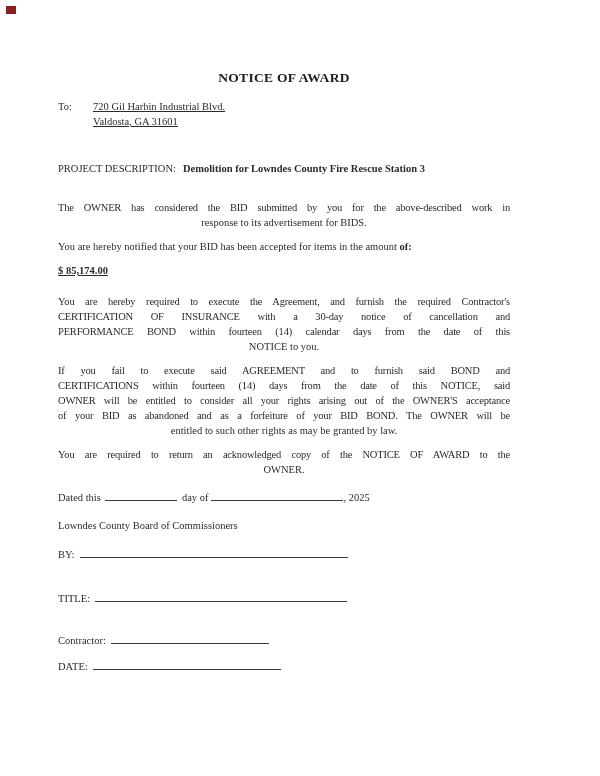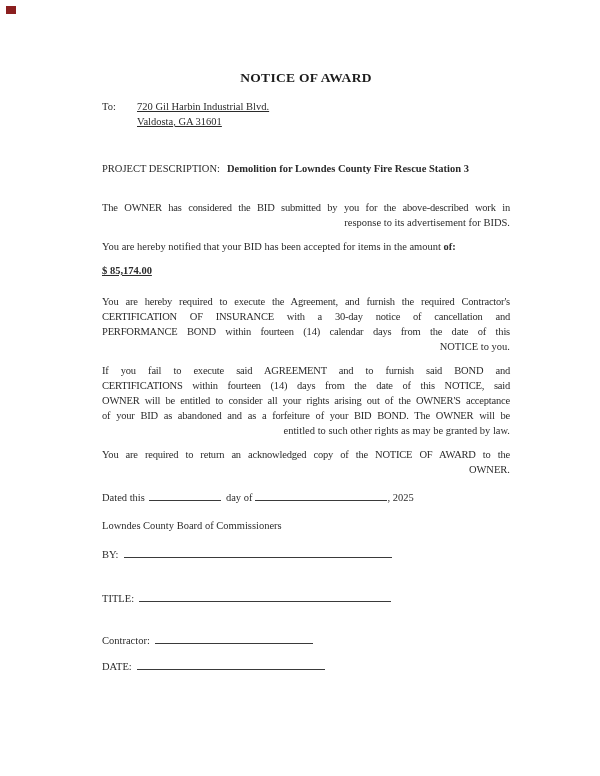--- a/index.html
+++ b/index.html
@@ -12,41 +12,41 @@
     color: #2b2b2b;
   }
   .artifact {
     position: absolute; left: 6px; top: 6px;
     width: 10px; height: 8px;
     background: #8b1f1f;
   }
   .page {
     position: absolute; left: 0; top: 0;
     width: 600px; height: 776px;
-    padding: 70px 90px 0 102px; 
+    padding: 70px 90px 0 58px; 
     font-size: 10.5px;
     line-height: 15px;
   }
   .title {
     text-align: center;
     font-weight: bold;
     font-size: 13.5px;
     letter-spacing: 0.3px;
     color: #1c1c1c;
     margin-bottom: 14px;
   }
   .to-row { display: flex; margin-bottom: 32px; }
   .to-label { width: 35px; flex: 0 0 35px; }
   .addr div { text-decoration: underline; }
   .proj { margin-bottom: 24px; }
   .proj .proj-value { font-weight: bold; margin-left: 7px; }
   .para { margin-bottom: 9px; }
   .para.mb12 { margin-bottom: 12px; }
   .jline { text-align: justify; text-align-last: justify; letter-spacing: -0.2px; word-spacing: -0.3px; }
-  .lline { text-align: right; }
+  .lline { text-align: center; }
   .amount {
     font-weight: bold;
     text-decoration: underline;
     margin-bottom: 16px;
   }
   .bold { font-weight: bold; }
   .blank {
     display: inline-block;
     border-bottom: 1px solid #3a3a3a;
     height: 12px;

